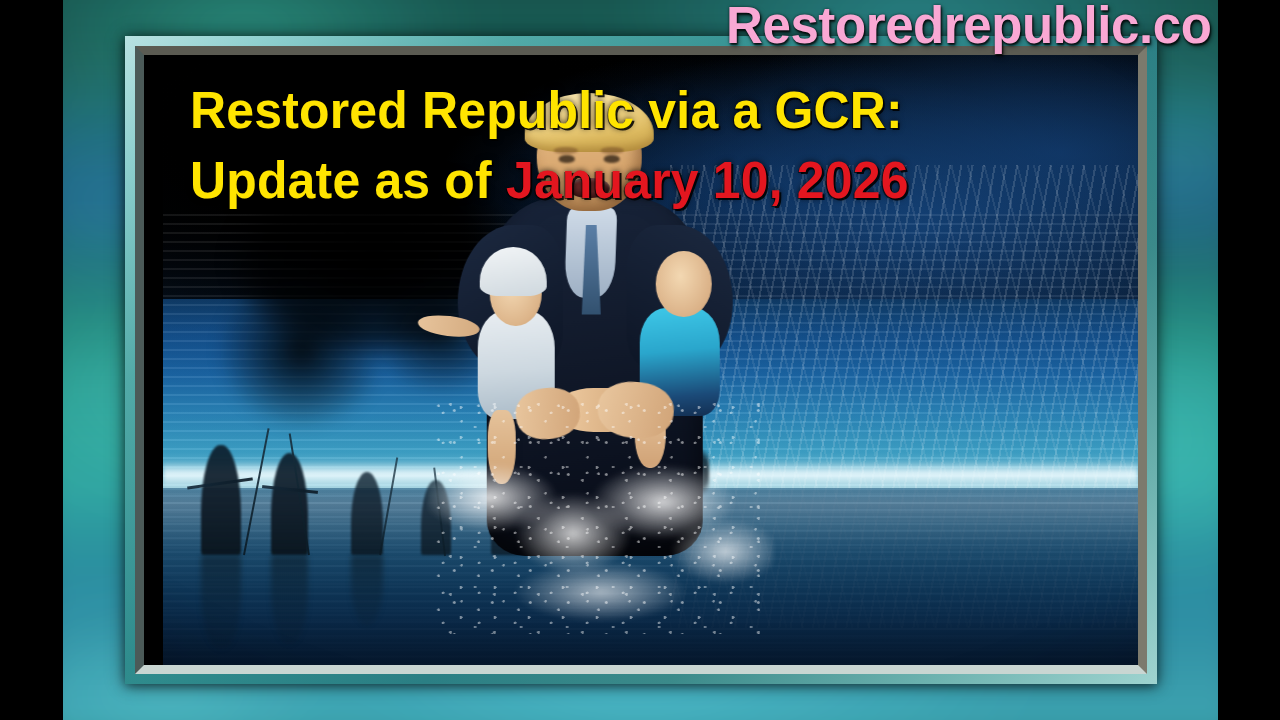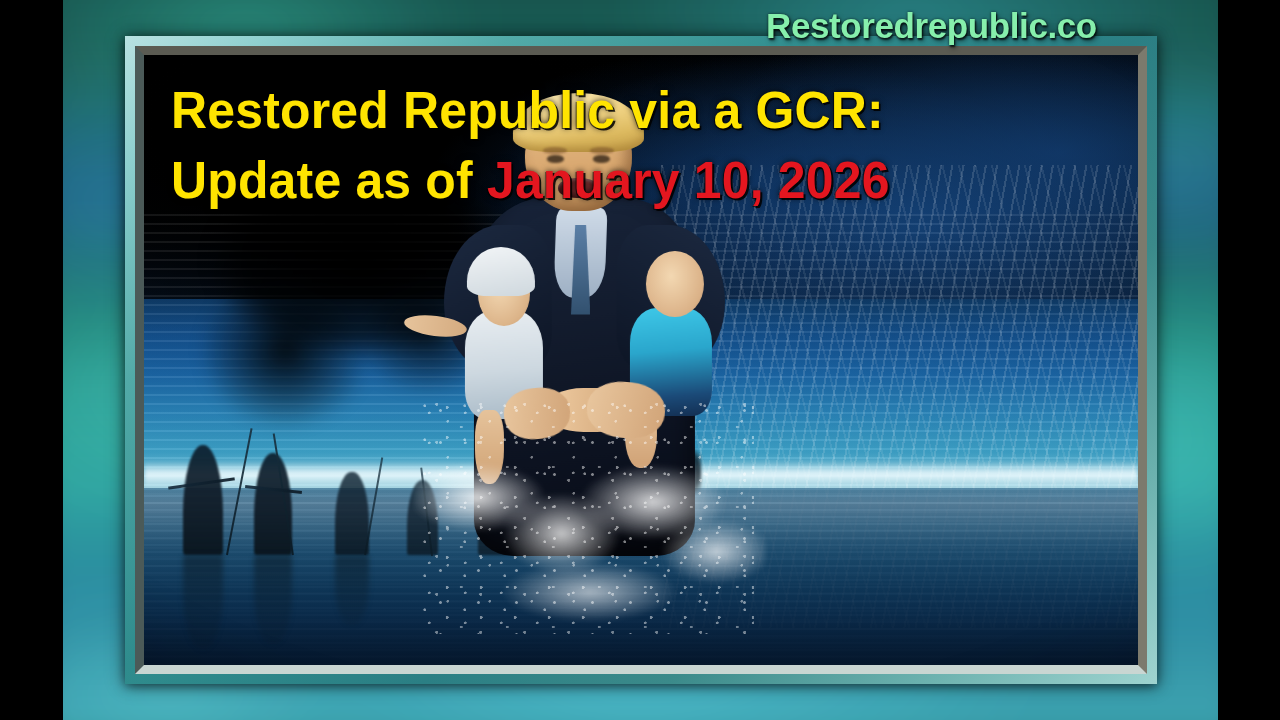--- a/index.html
+++ b/index.html
@@ -93,21 +93,21 @@
     box-sizing:border-box;
     border:9px solid;
     border-color:#5b5b52 #7c7a6d #c9d6d2 #4b5a58;
     background:#000;
     box-shadow:inset 0 0 14px rgba(0,0,0,.9);
   }
 
   
   #photo{
     position:absolute;inset:19px;
-    overflow:hidden;background:#000;
+    overflow:hidden;background:#000;margin-left:19px;
   }
 
   
   .layer{position:absolute;inset:0;}
   #sky{
     background:
       radial-gradient(ellipse 520px 260px at 22% 12%, #000 40%, rgba(0,0,0,.2) 90%),
       linear-gradient(180deg,#000 0%, #020408 26%, #061426 40%, #0a2240 50%, #0e3358 58%, #123f66 64%, transparent 70%);
   }
   #sea-glow{
@@ -406,30 +406,29 @@
       0 0 6px rgba(0,0,0,.8);
   }
   .t-yellow{color:#FFE400;}
   .t-red{color:#E3161F;}
 
   
   #watermark{
     position:absolute;left:726px;top:4px;
     font-family:"Liberation Sans", sans-serif;
     font-weight:bold;
-    font-size:35px;
+    font-size:51px;
     line-height:44px;
-    color:#86efac;
+    color:#f9a8d4;
     white-space:nowrap;
     letter-spacing:-.4px;
     text-shadow:
       1px 2px 2px rgba(0,0,0,.75),
       0 0 3px rgba(0,0,0,.55),
       2px 3px 5px rgba(0,0,0,.5);
-    margin-left: 40px;
   }
 </style>
 </head>
 <body>
 
 <div id="stage">
 
   <div id="bg-wrap">
     <div id="bg-base" class="layer"></div>
     <div id="bg-blotch" class="layer"></div>

